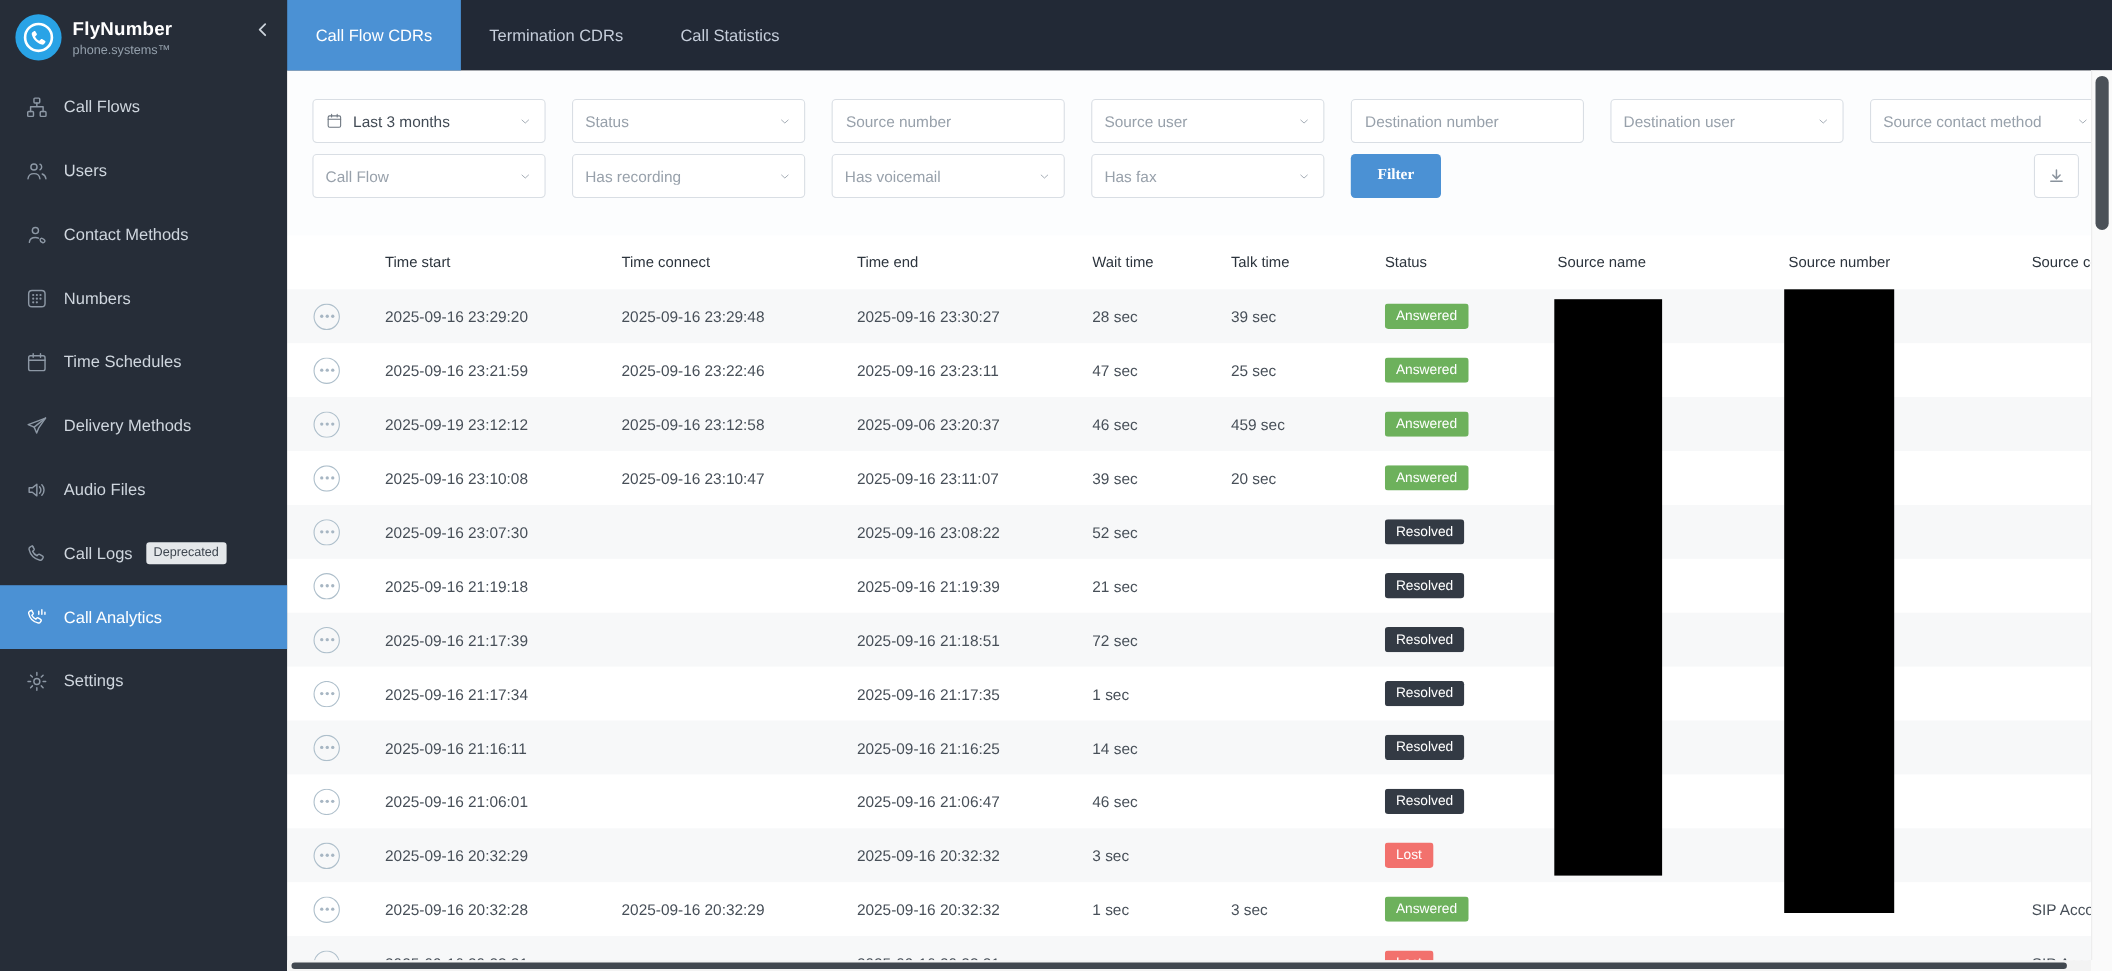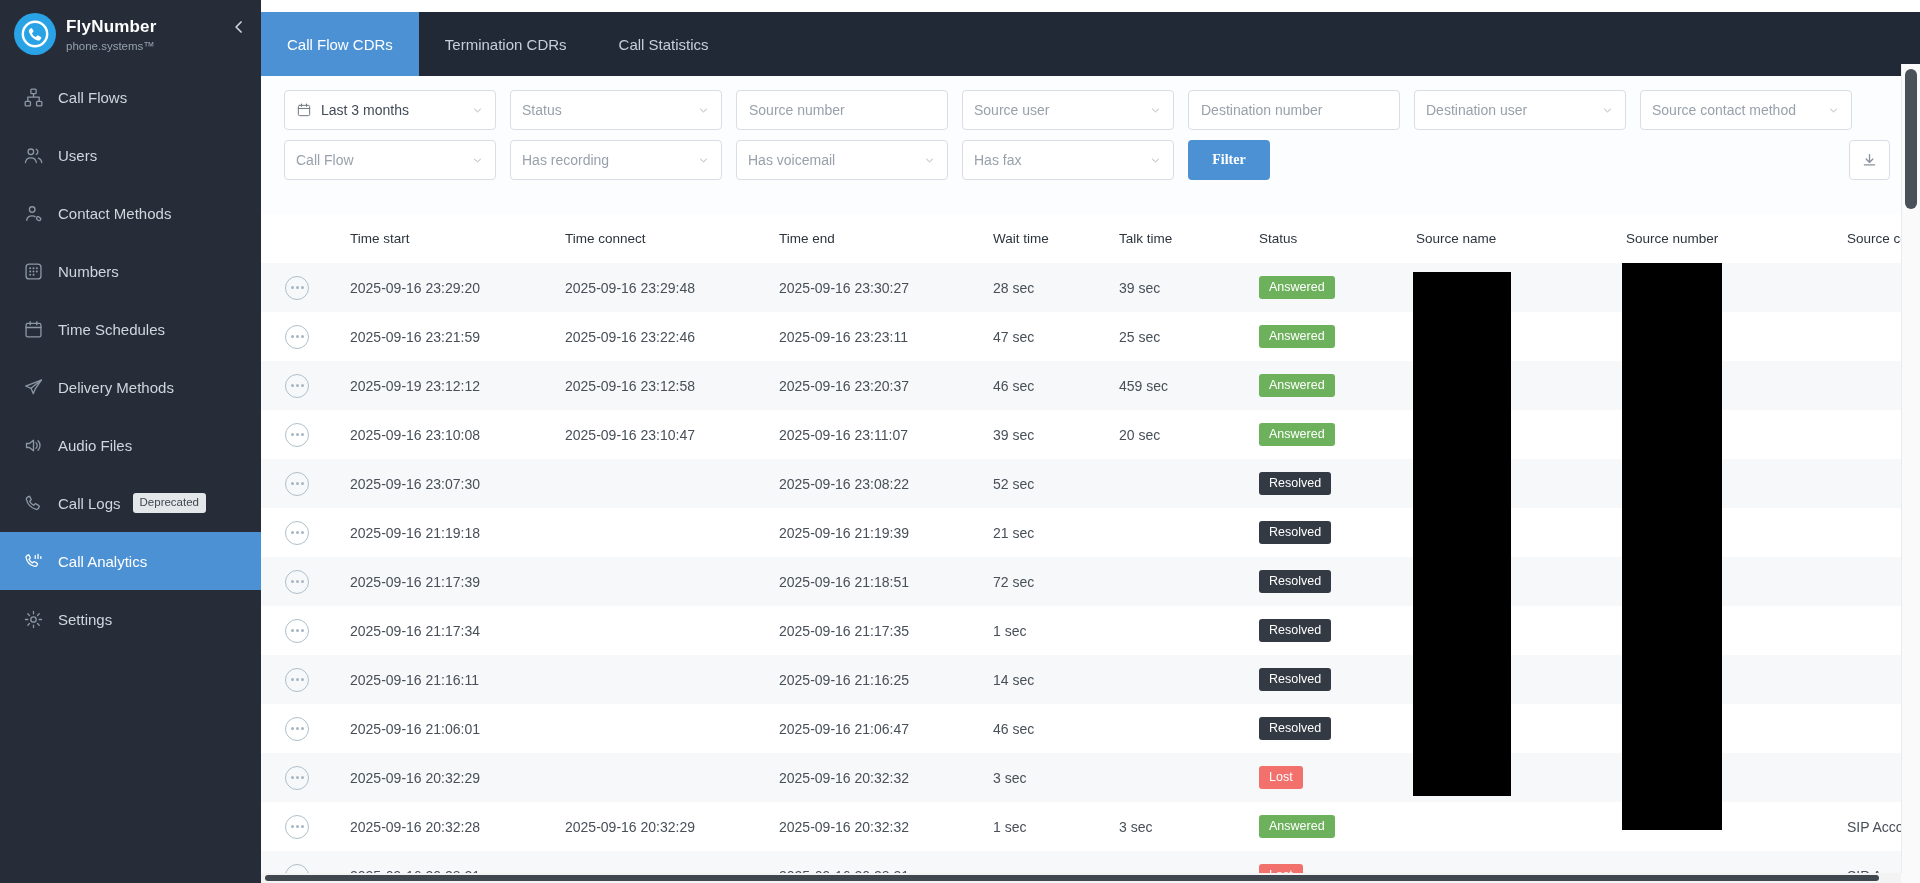--- a/index.html
+++ b/index.html
@@ -20,27 +20,27 @@
   .brand-sub{color:#94a0ac;font-size:11.5px;margin-top:3px}
   .collapse-btn{position:absolute;right:12px;top:17px;color:#ccd3db;cursor:pointer;display:flex}
   .nav-item{display:flex;align-items:center;height:58px;padding:0 14px 0 22px;color:#cfd6de;font-size:15px;cursor:pointer}
   .nav-item .icn{width:22px;height:22px;margin-right:14px;color:#8d98a5;flex:none;display:flex;align-items:center;justify-content:center}
   .nav-item.active{background:var(--accent);color:#fff}
   .nav-item.active .icn{color:#fff}
   .nav-label{white-space:nowrap}
   .dep-badge{margin-left:12px;background:#e4e7ea;color:#3e4650;font-size:11.5px;padding:4px 7px;border-radius:3px;line-height:1}
 
   
-  .topbar{position:absolute;left:261px;right:0;top:12px;height:64px;background:var(--topbar-bg);display:flex;z-index:7}
+  .topbar{position:absolute;left:261px;right:0;top:0;height:64px;background:var(--topbar-bg);display:flex;z-index:7}
   .tab{display:flex;align-items:center;padding:0 26px;color:#c6cedb;font-size:15px;cursor:pointer;white-space:nowrap}
   .tab.active{background:var(--accent);color:#fff;font-weight:400}
 
   
   .content{position:absolute;left:261px;top:64px;right:0;bottom:0;background:#fcfdfe;overflow:hidden}
-  .filters-row{position:absolute;left:23px;display:flex;gap:14px}
+  .filters-row{position:absolute;left:23px;display:flex;gap:24px}
   #filters-row1{top:26px}
   #filters-row2{top:76px}
   .control{width:212px;height:40px;background:#fff;border:1px solid #d9dee4;border-radius:4px;display:flex;align-items:center;padding:0 11px;font-size:14px;color:#98a1ab;cursor:pointer;flex:none}
   .control.selected .lbl{color:#424b55}
   .control .lbl{flex:1;white-space:nowrap;overflow:hidden}
   .control .chev{color:#9aa3ad;flex:none;margin-left:6px;display:flex}
   .control .cal{margin-right:9px;color:#6d7680;flex:none;display:flex}
   input.control-input{width:212px;height:40px;border:1px solid #d9dee4;border-radius:4px;padding:0 12px;font-size:14px;color:#424b55;background:#fff;font-family:inherit;flex:none}
   ::placeholder{color:#98a1ab;opacity:1}
   .filter-btn{width:82px;height:40px;background:var(--accent);border:none;border-radius:4px;color:#fff;font-size:14px;font-weight:700;cursor:pointer;font-family:Liberation Serif, serif;flex:none}
@@ -360,21 +360,21 @@
           <div class="trow odd">
             <div class="cell action-cell">
               <button class="dots-btn">
                 <i></i>
                 <i></i>
                 <i></i>
               </button>
             </div>
             <div class="cell">2025-09-19 23:12:12</div>
             <div class="cell">2025-09-16 23:12:58</div>
-            <div class="cell">2025-09-16 23:20:37</div>
+            <div class="cell">2025-09-06 23:20:37</div>
             <div class="cell">46 sec</div>
             <div class="cell">459 sec</div>
             <div class="cell"><span class="badge answered">Answered</span></div>
             <div class="cell"></div>
             <div class="cell"></div>
             <div class="cell"></div>
           </div>
           <div class="trow">
             <div class="cell action-cell">
               <button class="dots-btn">

